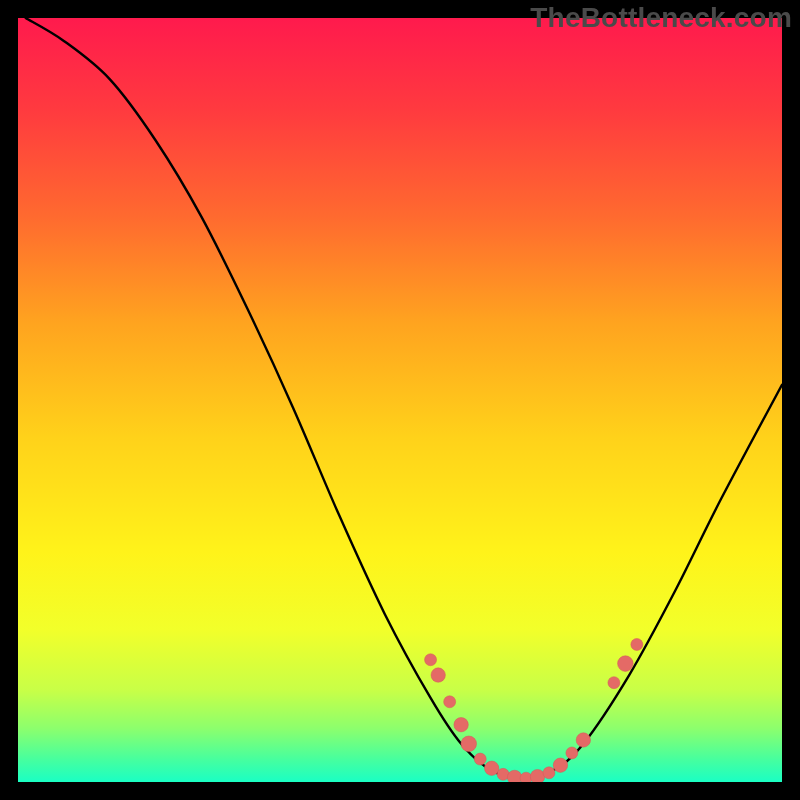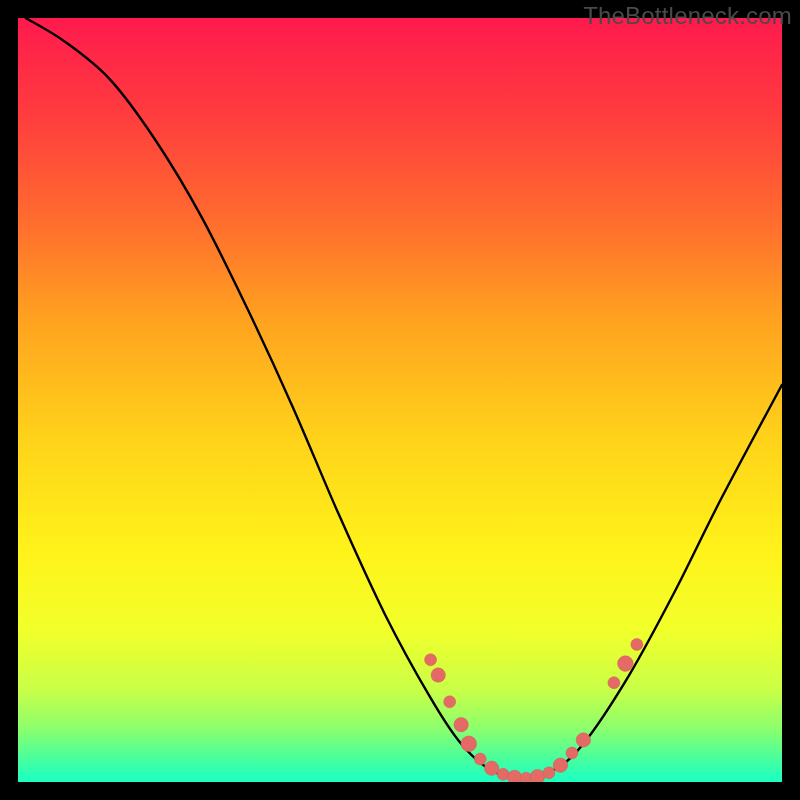--- a/index.html
+++ b/index.html
@@ -46,22 +46,22 @@
       #8cff6d 93%,
       #47ff9e 97%,
       #1affc4 100%
     );
   }
   .watermark {
     position: absolute;
     top: 2px;
     right: 8px;
     color: #4a4a4a;
-    font-size: 24px;
-    font-weight: 400;
+    font-size: 28px;
+    font-weight: 700;
     letter-spacing: 0.2px;
     z-index: 3;
   }
   svg.curve {
     position: absolute;
     top: 0;
     left: 0;
     width: 100%;
     height: 100%;
     z-index: 2;

